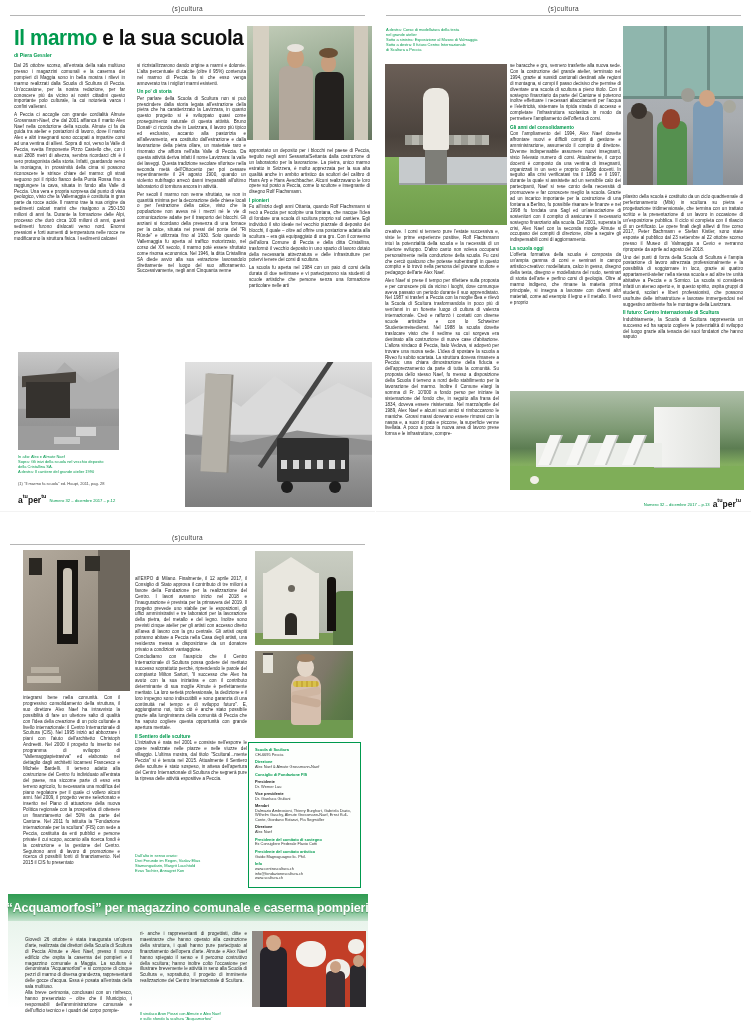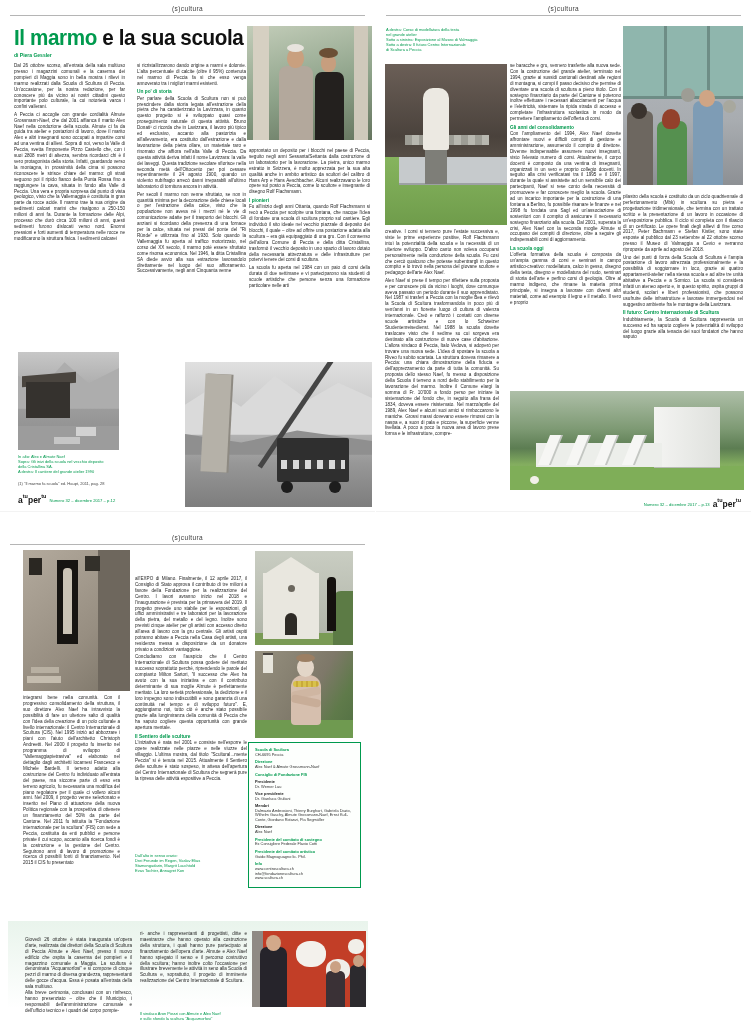--- a/index.html
+++ b/index.html
@@ -251,20 +251,23 @@
       <div class="ih">Presidente del comitato di sostegno</div>
       <div class="iv">Ex Consigliere Federale Flavio Cotti</div>
       <div class="ih">Presidente del comitato artistico</div>
       <div class="iv">Guido Magnaguagno lic. Phil.</div>
       <div class="ih">Info</div>
       <div class="iv">www.centroscultura.ch
 info@fondazionescultura.ch
 www.scultura.ch</div>
     </div>
 
+    <div class="banner" style="left:8px;top:382px;width:360px;height:27px;">
+      <span class="banner-title">“Acquamorfosi” per magazzino comunale e caserma pompieri</span>
+    </div>
     <div class="banner-body" style="left:8px;top:409px;width:360px;height:103px;"></div>
 
     <div class="col" style="left:25px;top:419px;width:107px;height:88px;white-space:pre-line;">
       <p>Giovedì 26 ottobre è stata inaugurata un'opera d'arte, realizzata dai direttori della Scuola di Scultura di Peccia Almute e Alex Naef, presso il nuovo edificio che ospita la caserma dei pompieri e il magazzino comunale a Maggia. La scultura è denominata "Acquamorfosi" e si compone di cinque pezzi di marmo di diversa grandezza, rappresentanti delle gocce d'acqua. Essa è posata all'entrata della sala multiuso.
 Alla breve cerimonia, conclusasi con un rinfresco, hanno presenziato – oltre che il Municipio, i responsabili dell'amministrazione comunale e dell'ufficio tecnico e i quadri del corpo pompie-</p>
     </div>
     <div class="col" style="left:140px;top:419px;width:107px;height:78px;">
       <p>ri- anche i rappresentanti di progettisti, ditte e maestranze che hanno operato alla costruzione della struttura, i quali hanno pure partecipato al finanziamento dell'opera d'arte. Almute e Alex Naef hanno spiegato il senso e il percorso costruttivo della scultura; hanno inoltre colto l'occasione per illustrare brevemente le attività in seno alla Scuola di Scultura e, soprattutto, il progetto di imminente realizzazione del Centro Internazionale di Scultura.</p>
     </div>
 

